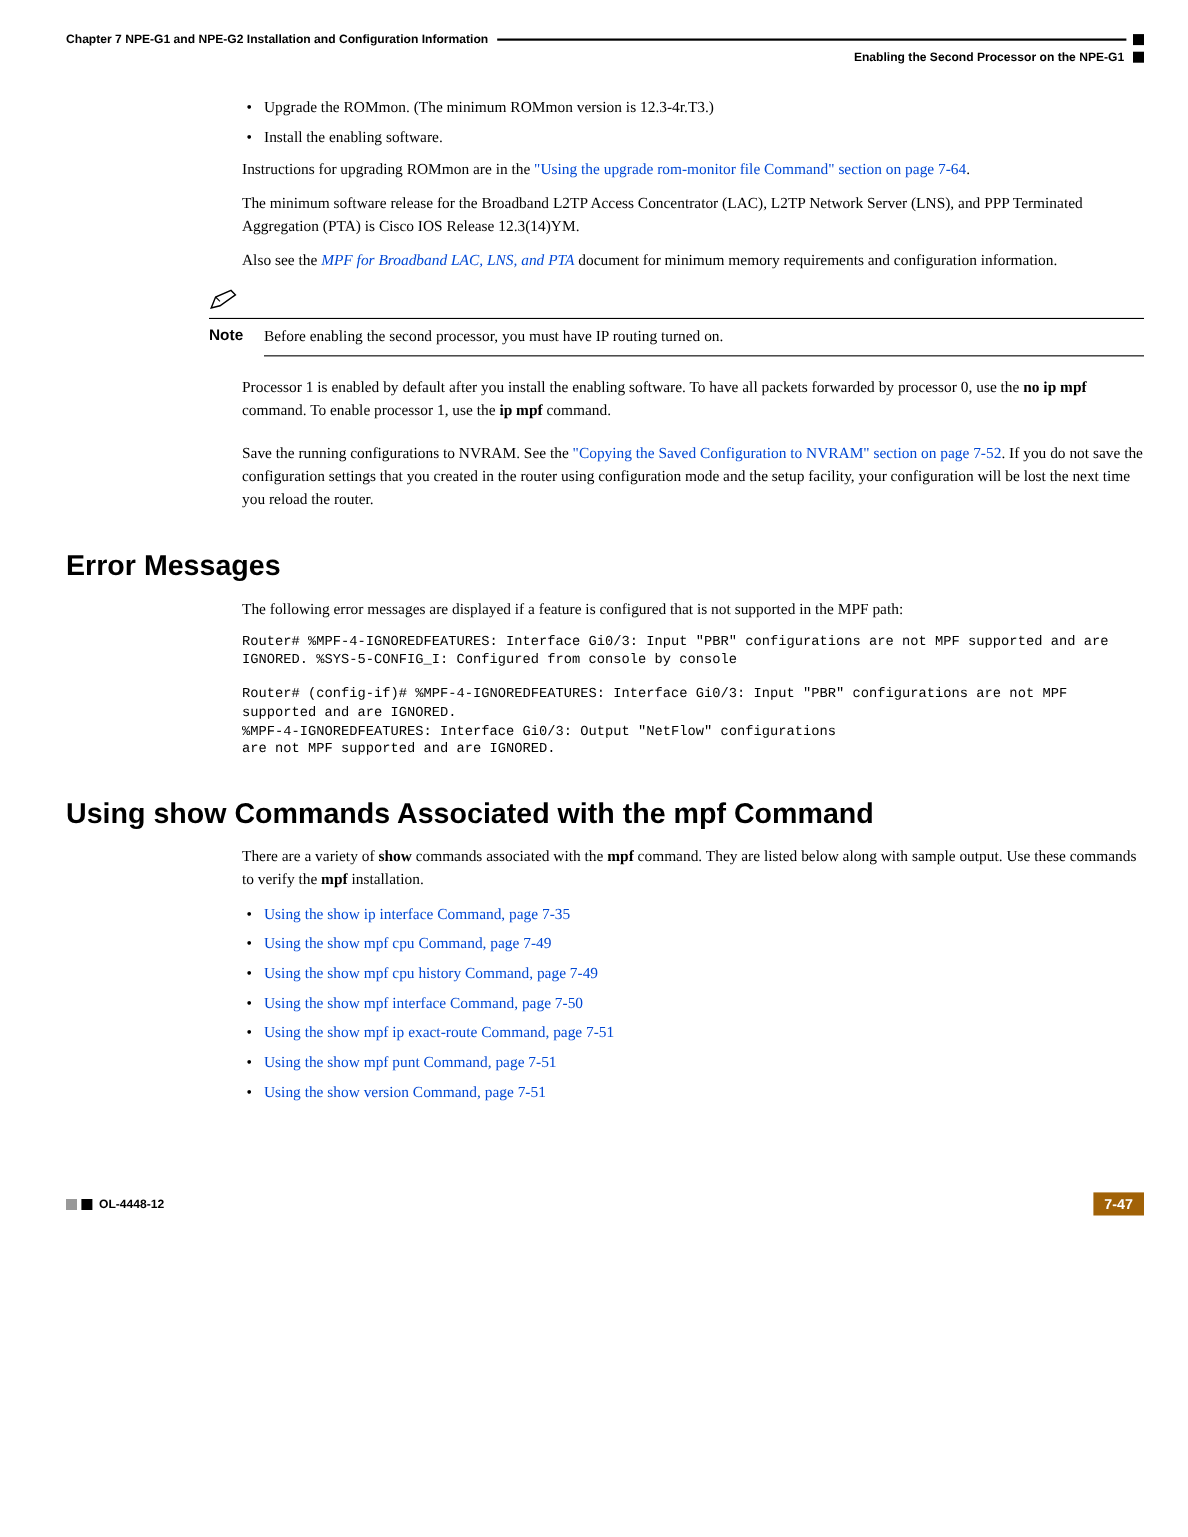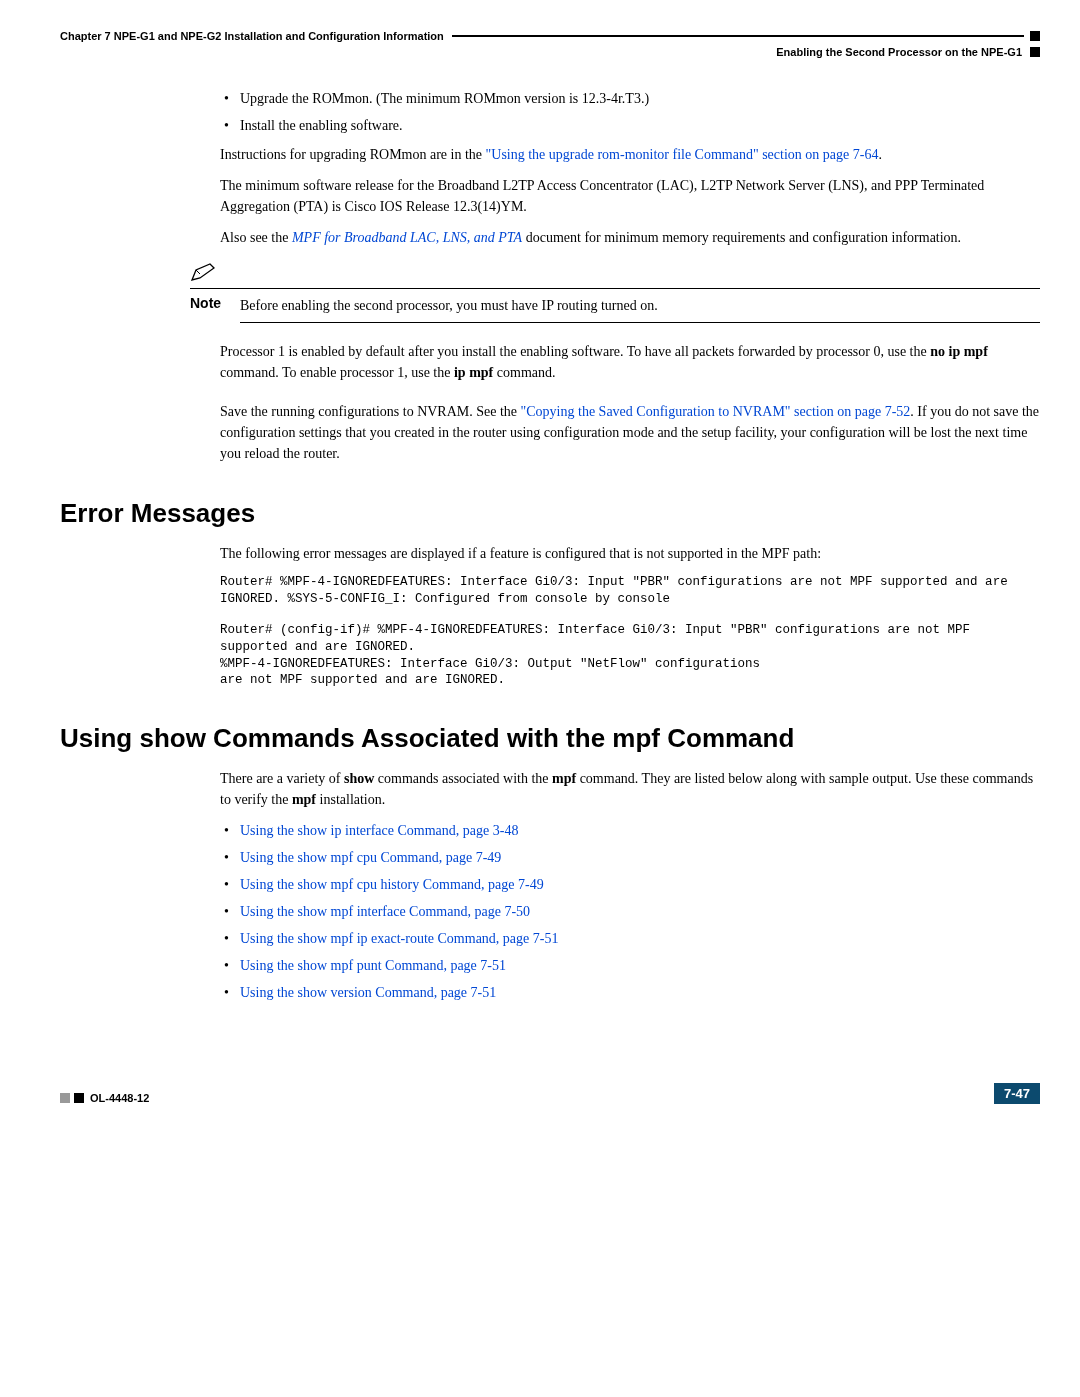--- a/index.html
+++ b/index.html
@@ -142,37 +142,37 @@
   }
   .footer-title-row .sq1 {
     width:10px;height:10px;background:#000;margin-left:6px;
   }
   .footer-title-row .sq2 {
     width:10px;height:10px;background:#000;margin-left:4px;opacity:.4;
   }
   .footer-bottom {
     display: flex;
     justify-content: space-between;
-    align-items: flex-end;
+    align-items: center;
     margin-top: 4px;
     font-family: Arial, Helvetica, sans-serif;
     font-weight: bold;
     font-size: 11px;
   }
   .footer-bottom .left {
     display:flex;align-items:center;
   }
   .footer-bottom .sqa {
     width:10px;height:10px;background:#000;opacity:.4;margin-right:4px;
   }
   .footer-bottom .sqb {
     width:10px;height:10px;background:#000;margin-right:6px;
   }
   .page-num {
-    background:#0c4a6e;color:#fff;padding:3px 10px;font-size:13px;
+    background:#a16207;color:#fff;padding:3px 10px;font-size:13px;
   }
 </style>
 </head>
 <body>
 
 <div class="page">
 
   <div class="header-row">
     <span>Chapter 7      NPE-G1 and NPE-G2 Installation and Configuration Information</span>
     <div class="rule"></div>
@@ -227,21 +227,21 @@
 %MPF-4-IGNOREDFEATURES: Interface Gi0/3: Output "NetFlow" configurations
 are not MPF supported and are IGNORED.</pre>
   </div>
 
   <h2 class="heading">Using show Commands Associated with the mpf Command</h2>
   <div class="content-col">
     <p class="para">
       <span>There are a variety of </span><span class="bold">show</span><span> commands associated with the </span><span class="bold">mpf</span><span> command. They are listed below along with sample output. Use these commands to verify the </span><span class="bold">mpf</span><span> installation.</span>
     </p>
     <ul class="bullets">
-      <li><a class="link" href="#">Using the show ip interface Command, page 3-48</a></li>
+      <li><a class="link" href="#">Using the show ip interface Command, page 7-35</a></li>
       <li><a class="link" href="#">Using the show mpf cpu Command, page 7-49</a></li>
       <li><a class="link" href="#">Using the show mpf cpu history Command, page 7-49</a></li>
       <li><a class="link" href="#">Using the show mpf interface Command, page 7-50</a></li>
       <li><a class="link" href="#">Using the show mpf ip exact-route Command, page 7-51</a></li>
       <li><a class="link" href="#">Using the show mpf punt Command, page 7-51</a></li>
       <li><a class="link" href="#">Using the show version Command, page 7-51</a></li>
     </ul>
   </div>
 
   <div class="footer">

